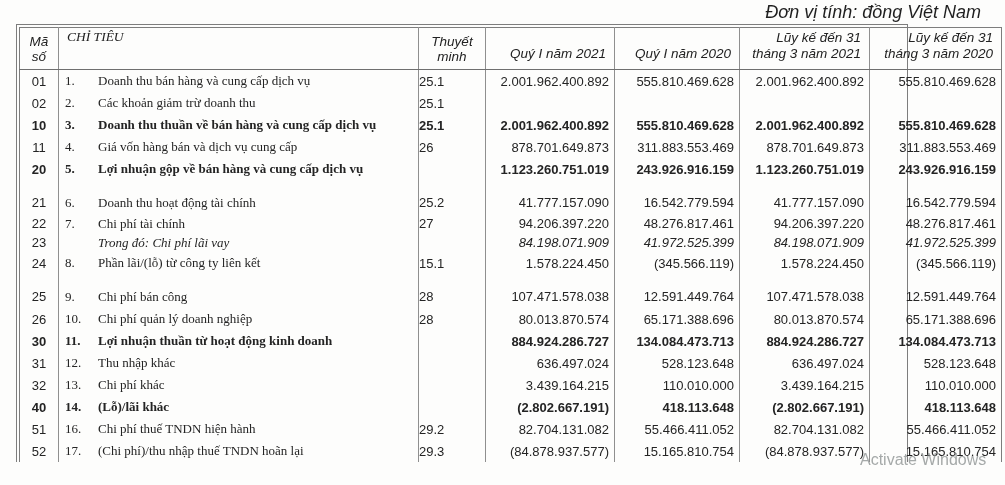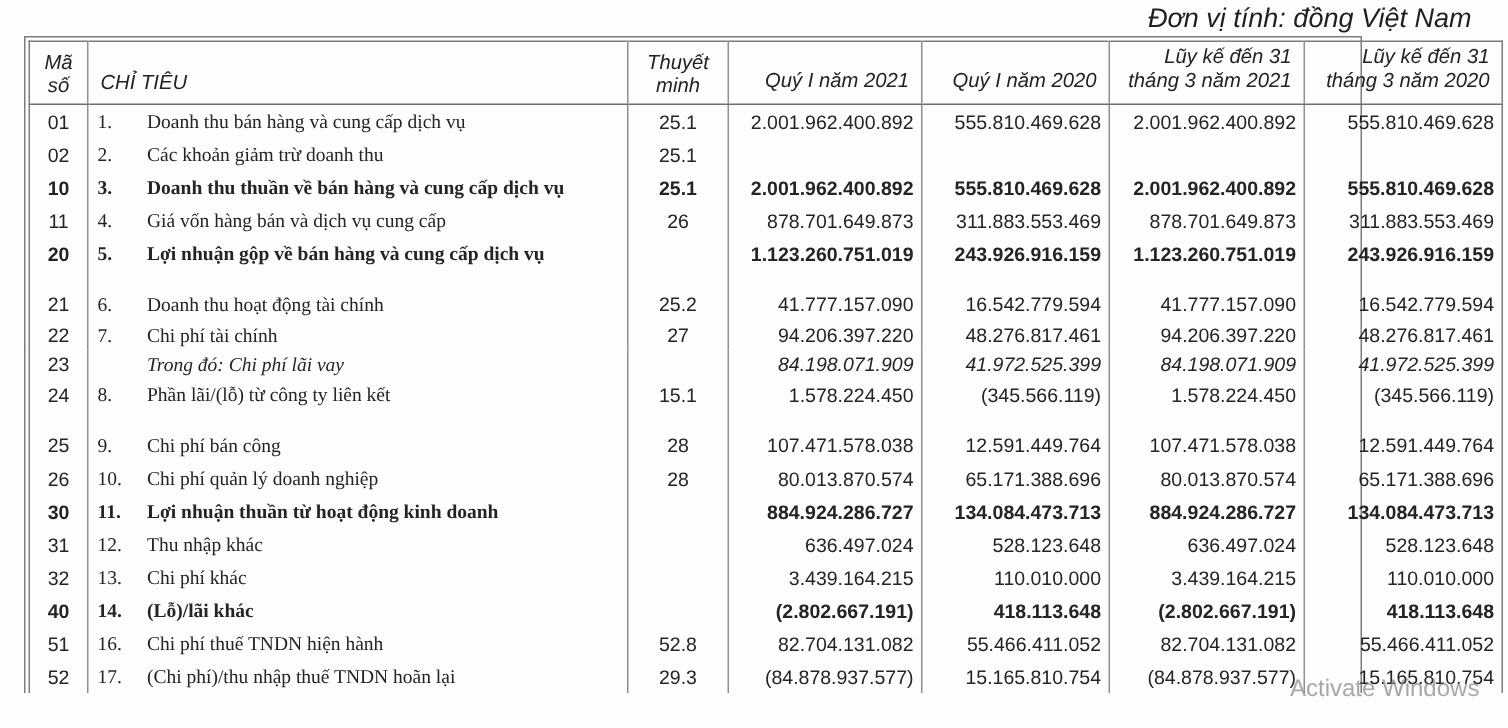--- a/index.html
+++ b/index.html
@@ -47,28 +47,28 @@
   th:first-child, td:first-child { border-left: none; }
   thead th {
     height: 42px;
     border-bottom: 1px solid #6f6f6f;
     font-style: italic;
     font-weight: normal;
     font-size: 13.5px;
     color: #222;
   }
   th.h-code { text-align: center; vertical-align: middle; line-height: 15px; padding: 0 6px; }
-  th.h-item { text-align: left; vertical-align: bottom; padding: 0 6px 7px 8px; }
+  th.h-item { text-align: left; vertical-align: bottom; padding: 0 6px 24px 8px; font-family: Liberation Serif, serif; }
   th.h-note { text-align: center; vertical-align: middle; line-height: 15px; padding: 0 9px; }
   th.h-val  { text-align: right; vertical-align: bottom; padding: 0 8px 7px 4px; line-height: 16px; }
   tbody td { height: 22px; vertical-align: middle; padding-top: 1px; }
   td.c-code { text-align: center; }
   td.c-item { padding-left: 6px; white-space: nowrap; overflow: hidden; font-family: Liberation Serif, serif; }
   td.c-item .prefix { display: inline-block; width: 33px; }
-  td.c-note { text-align: center; }
+  td.c-note { text-align: left; }
   td.c-val  { text-align: right; padding-right: 5px; white-space: nowrap; }
   tr.bold td { font-weight: bold; }
   tr.italic td.c-item .label, tr.italic td.c-val { font-style: italic; }
   tr.gap td { padding-top: 12px; height: 34px; }
   tr.compact td { height: 19px; }
   .watermark {
     position: absolute;
     left: 860px;
     top: 451px;
     font-size: 16px;
@@ -237,21 +237,21 @@
     <td class="c-item"><span class="prefix">14.</span><span class="label">(Lỗ)/lãi khác</span></td>
     <td class="c-note"></td>
     <td class="c-val">(2.802.667.191)</td>
     <td class="c-val">418.113.648</td>
     <td class="c-val">(2.802.667.191)</td>
     <td class="c-val">418.113.648</td>
   </tr>
         <tr>
     <td class="c-code">51</td>
     <td class="c-item"><span class="prefix">16.</span><span class="label">Chi phí thuế TNDN hiện hành</span></td>
-    <td class="c-note">52.8</td>
+    <td class="c-note">29.2</td>
     <td class="c-val">82.704.131.082</td>
     <td class="c-val">55.466.411.052</td>
     <td class="c-val">82.704.131.082</td>
     <td class="c-val">55.466.411.052</td>
   </tr>
         <tr>
     <td class="c-code">52</td>
     <td class="c-item"><span class="prefix">17.</span><span class="label">(Chi phí)/thu nhập thuế TNDN hoãn lại</span></td>
     <td class="c-note">29.3</td>
     <td class="c-val">(84.878.937.577)</td>

